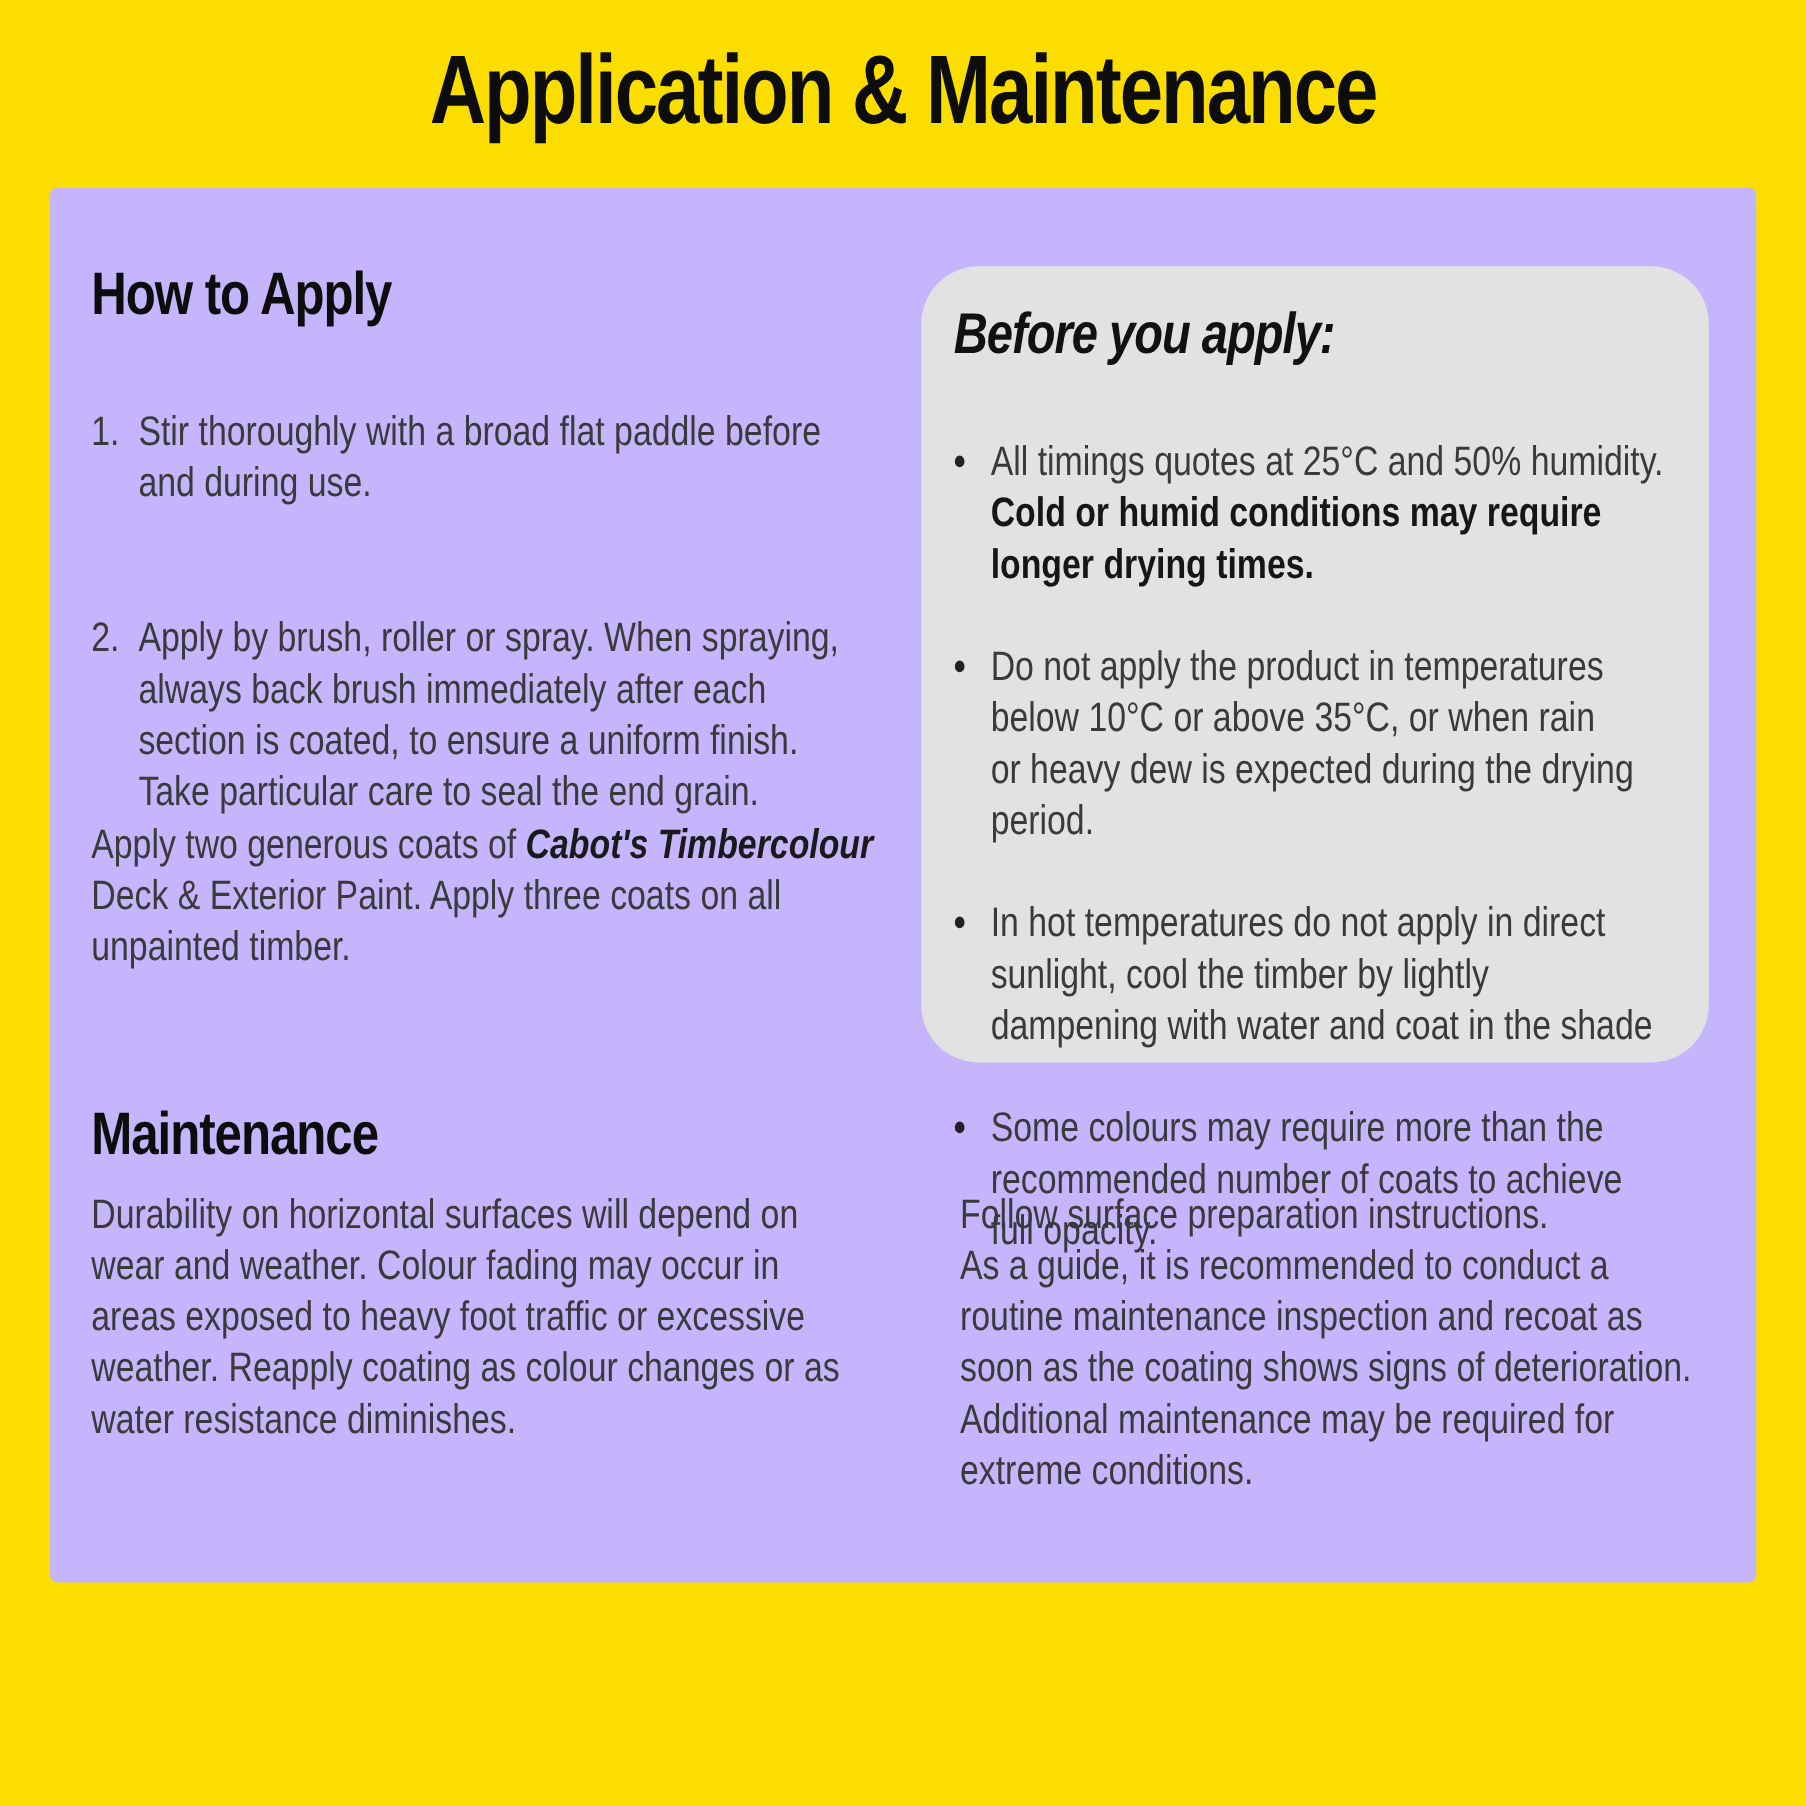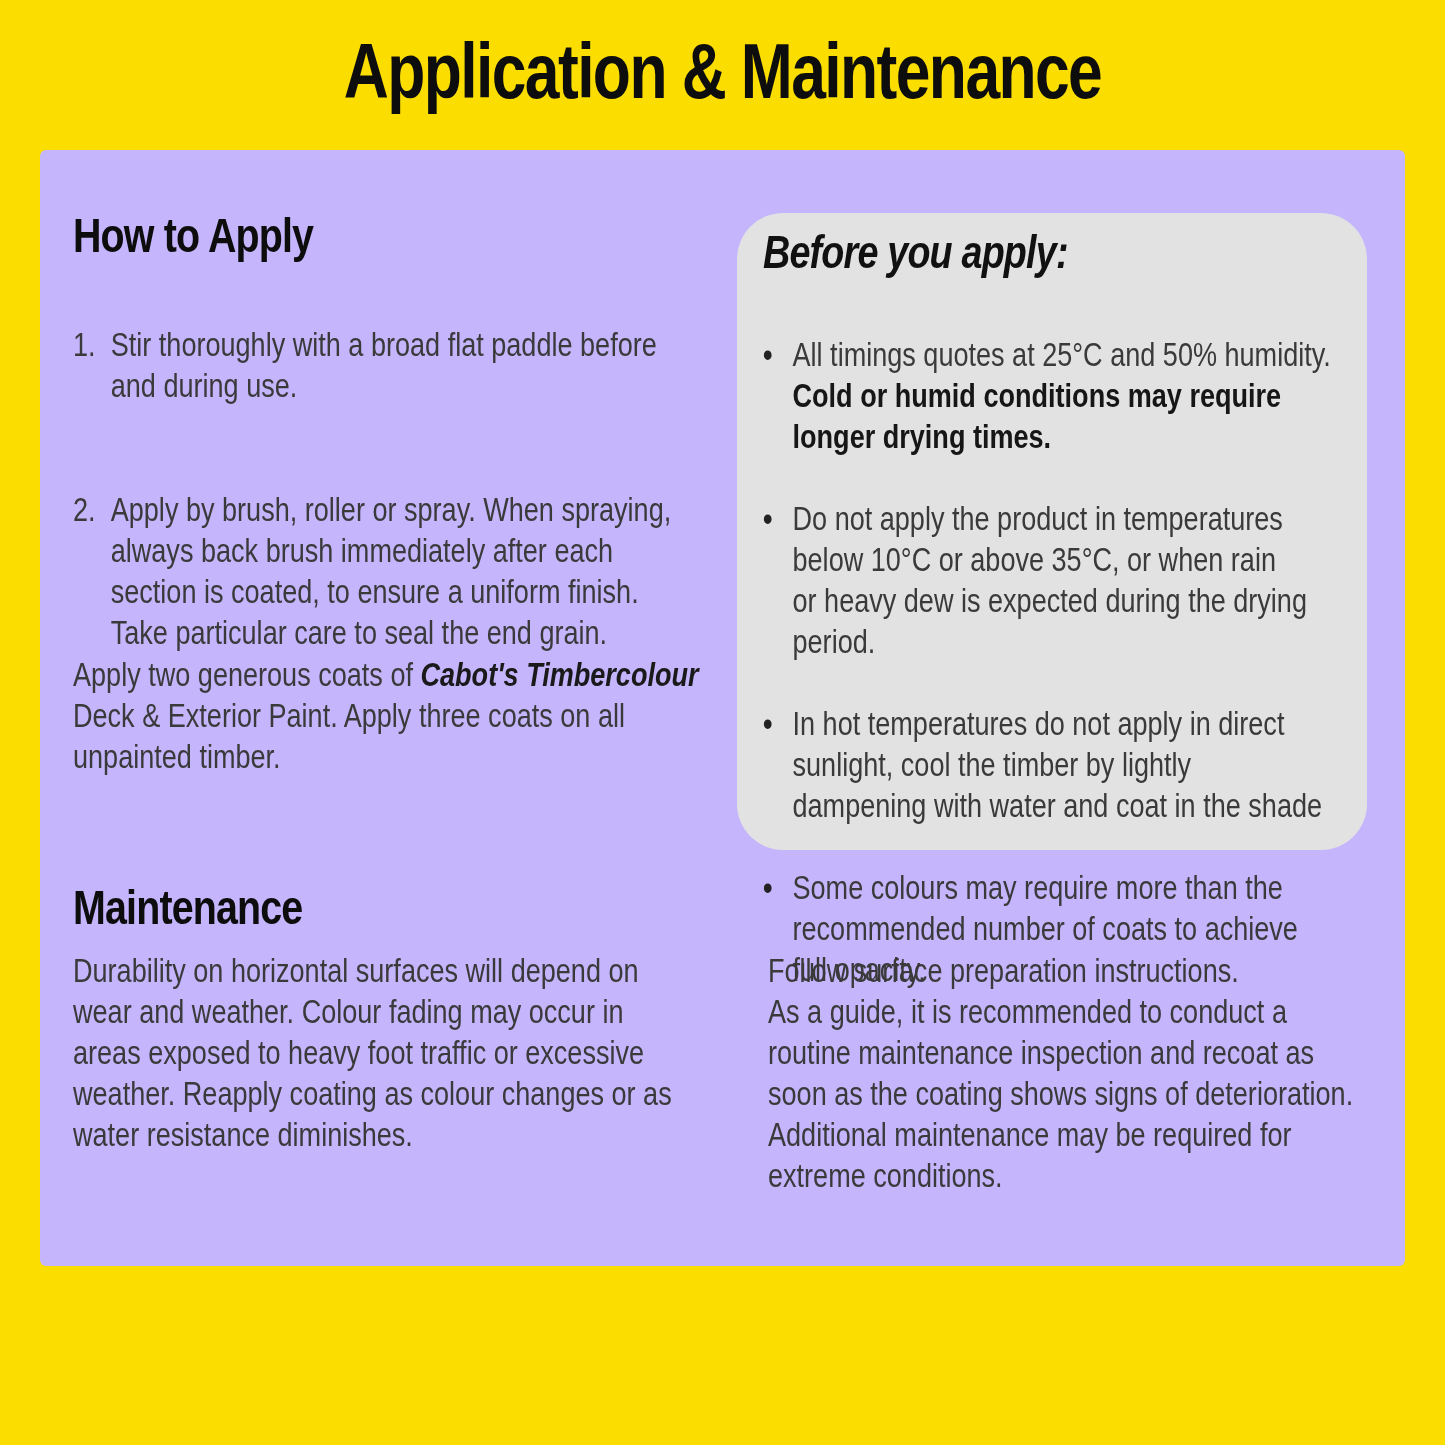--- a/index.html
+++ b/index.html
@@ -34,21 +34,21 @@
   .steps{position:absolute;left:33px;top:133px;width:790px;}
   .step{display:flex;}
   .step + .step{margin-top:42px;}
   .step-num{width:46px;flex:none;}
   .step-text{flex:1;}
   .note{position:absolute;left:33px;top:463px;width:790px;}
   .product-name{font-weight:bold;font-style:italic;color:#1A1A1A;}
   .panel{
     position:absolute;left:697px;top:63px;width:630px;height:637px;
     background:#E2E2E2;border-radius:46px;
-    padding:12px 0 0 26px;box-sizing:border-box;
+    padding:26px 0 0 26px;box-sizing:border-box;
   }
   .h-before{
     font-size:46px;font-weight:bold;font-style:italic;
     color:#111111;letter-spacing:-1px;margin:0;white-space:nowrap;
   }
   .bullet-list{list-style:none;margin:14px 0 0 0;padding:0;width:700px;}
   .bullet-item{display:flex;}
   .bullet-dot{width:36px;flex:none;font-weight:bold;color:#222222;}
   .bullet-text{flex:1;}
   .bold-part{font-weight:bold;color:#161616;}

